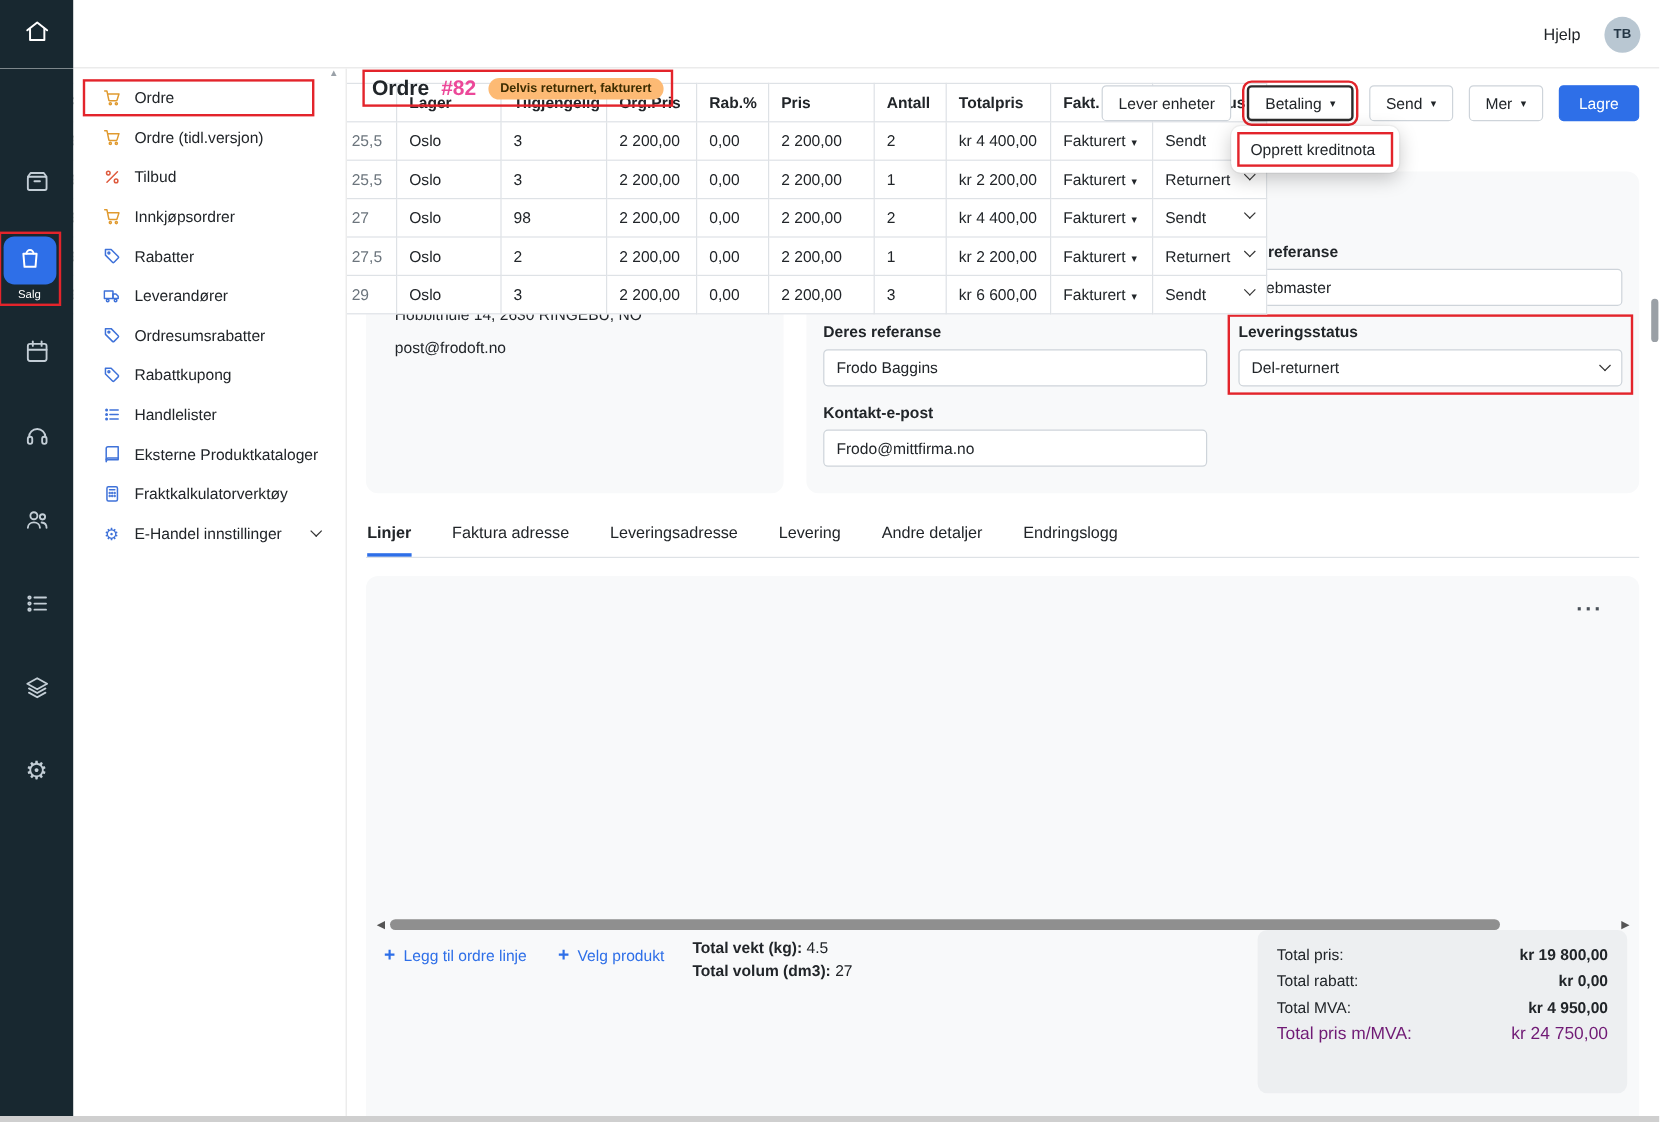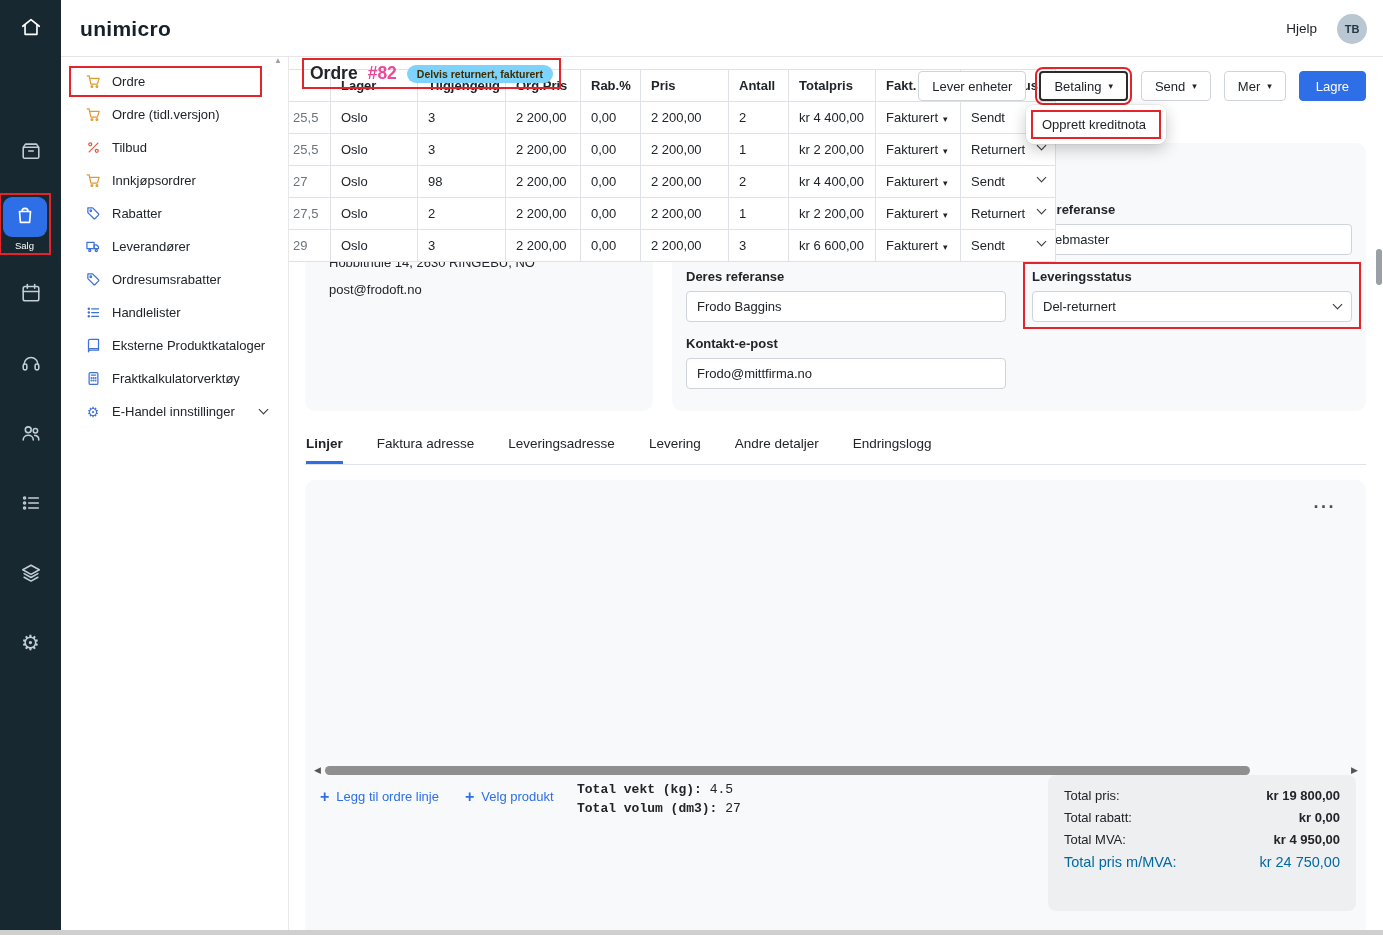--- a/index.html
+++ b/index.html
@@ -33,21 +33,21 @@
   .ic-orange { color: #e09a2f; } .ic-blue { color: #3f72d9; } .ic-red { color: #de5b3e; }
   .menu li.ann-ordre::after { content: ""; position: absolute; left: 8px; right: 26px; top: 1px; bottom: 1px; border: 2px solid #e3242b; pointer-events: none; }
   .mi-chev { margin-left: 14px; }
 
   
   .title-wrap { position: absolute; left: 310px; top: 63px; z-index: 2; }
   .title-row { display: flex; align-items: center; gap: 10px; position: relative; }
   .title-row::after { content: ""; position: absolute; inset: -5px -8px; border: 2px solid #e3242b; pointer-events: none; }
   .title { font-size: 17.5px; font-weight: bold; color: #212529; }
   .title-num { font-size: 17.5px; font-weight: bold; color: #ec4899; }
-  .badge { background: #7dd3fc; color: #3d2d00; font-size: 10.5px; font-weight: bold; padding: 3px 10px; border-radius: 11px; white-space: nowrap; }
+  .badge { background: #fdba74; color: #3d2d00; font-size: 10.5px; font-weight: bold; padding: 3px 10px; border-radius: 11px; white-space: nowrap; }
   .meta-row { position: absolute; left: 312px; top: 89px; display: flex; align-items: center; gap: 8px; }
   .back-icon { font-size: 15px; color: #3c444b; cursor: pointer; }
   .meta { font-size: 11.5px; color: #6c757d; }
 
   .actions { position: absolute; top: 71px; right: 17px; display: flex; gap: 13px; align-items: center; z-index: 2; }
   .btn { height: 30px; padding: 0 13px; background: #fff; border: 1px solid #ced4da; border-radius: 4px; font-size: 13px; color: #212529; display: flex; align-items: center; gap: 7px; cursor: pointer; font-family: inherit; white-space: nowrap; }
   .btn .caret { font-size: 9px; line-height: 1; }
   .btn-betaling { border: 2px solid #2b2b2b; outline: 2px solid #e3242b; outline-offset: 2px; }
   .btn-primary { background: #2e6fe8; border-color: #2e6fe8; color: #fff; padding: 0 16px; }
 
@@ -98,49 +98,48 @@
 
   
   .hscroll-thumb { position: absolute; left: 325px; top: 766px; width: 925px; height: 9px; background: #8f8f8f; border-radius: 5px; cursor: pointer; }
   .hs-arrow { position: absolute; top: 765px; font-size: 9px; color: #555; cursor: pointer; }
   .hs-left { left: 314px; } .hs-right { left: 1351px; }
 
   
   .add-links { position: absolute; left: 320px; top: 789px; display: flex; gap: 26px; }
   .blue-link { color: #2e6fe8; font-size: 13px; display: flex; align-items: center; gap: 7px; cursor: pointer; }
   .plus { font-size: 16px; font-weight: bold; line-height: 12px; }
-  .weights { position: absolute; left: 577px; top: 782px; font-size: 13px; color: #212529; font-family: Liberation Mono, monospace; }
+  .weights { position: absolute; left: 577px; top: 782px; font-size: 13px; color: #212529; }
   .weights div { margin-bottom: 4px; }
   .weights b { font-weight: bold; }
 
   .summary { position: absolute; left: 1048px; top: 775px; width: 308px; height: 136px; background: #edeff1; border-radius: 8px; padding: 13px 16px; }
   .sum-row { display: flex; justify-content: space-between; font-size: 13px; margin-bottom: 7px; color: #212529; }
   .sum-row .v { font-weight: bold; }
-  .sum-total { display: flex; justify-content: space-between; margin-top: 1px; font-size: 14.5px; color: #0369a1; }
+  .sum-total { display: flex; justify-content: space-between; margin-top: 1px; font-size: 14.5px; color: #701a75; }
   .sum-total .v { font-weight: normal; }
 
   
   .v-thumb { position: absolute; right: 1px; top: 249px; width: 6px; height: 36px; background: #9aa0a6; border-radius: 3px; z-index: 7; cursor: pointer; }
   .bottom-bar { position: absolute; left: 0; bottom: 0; width: 100%; height: 5px; background: #cfcfcf; z-index: 7; cursor: pointer; }
 </style>
 </head>
 <body>
 
 <div class="canvas">
 
   <header class="topbar">
     <div class="home-box">
       <span>
         <svg viewBox="0 0 24 24" width="22" height="22" fill="none" stroke="#fff" stroke-width="1.8" stroke-linecap="round" stroke-linejoin="round">
             <path d="M3 11.2 12 4l9 7.2"></path>
             <path d="M5.5 9.8V20h13V9.8"></path>
           </svg>
       </span>
     </div>
-    <div class="logo">unimicro</div>
     <div class="topbar-right">
       <span class="help">Hjelp</span>
       <span class="avatar">TB</span>
     </div>
   </header>
 
   <nav class="darknav">
     <div class="nav-slot" style="top:83px">
       <span>
         <svg viewBox="0 0 24 24" width="22" height="22" fill="none" stroke="#c3ced6" stroke-width="1.7" stroke-linecap="round" stroke-linejoin="round">
@@ -282,20 +281,29 @@
         <span>Leverandører</span>
       </li>
       <li>
         <span class="mi ic-blue">
             <svg viewBox="0 0 24 24" width="15" height="15" fill="none" stroke="currentColor" stroke-width="2" stroke-linecap="round" stroke-linejoin="round">
               <path d="M3 3h7.6L20 12.4a1.5 1.5 0 0 1 0 2.1l-5.5 5.5a1.5 1.5 0 0 1-2.1 0L3 10.6z"></path>
               <circle cx="7.6" cy="7.6" r="1.3"></circle>
             </svg>
           </span>
         <span>Ordresumsrabatter</span>
+      </li>
+      <li>
+        <span class="mi ic-blue">
+            <svg viewBox="0 0 24 24" width="15" height="15" fill="none" stroke="currentColor" stroke-width="2" stroke-linecap="round" stroke-linejoin="round">
+              <path d="M3 3h7.6L20 12.4a1.5 1.5 0 0 1 0 2.1l-5.5 5.5a1.5 1.5 0 0 1-2.1 0L3 10.6z"></path>
+              <circle cx="7.6" cy="7.6" r="1.3"></circle>
+            </svg>
+          </span>
+        <span>Rabattkupong</span>
       </li>
       <li>
         <span class="mi ic-blue">
             <svg viewBox="0 0 24 24" width="15" height="15" fill="none" stroke="currentColor" stroke-width="2" stroke-linecap="round">
               <line x1="9" y1="6" x2="20" y2="6"></line>
               <line x1="9" y1="12" x2="20" y2="12"></line>
               <line x1="9" y1="18" x2="20" y2="18"></line>
               <circle cx="4.5" cy="6" r="1"></circle>
               <circle cx="4.5" cy="12" r="1"></circle>
               <circle cx="4.5" cy="18" r="1"></circle>

